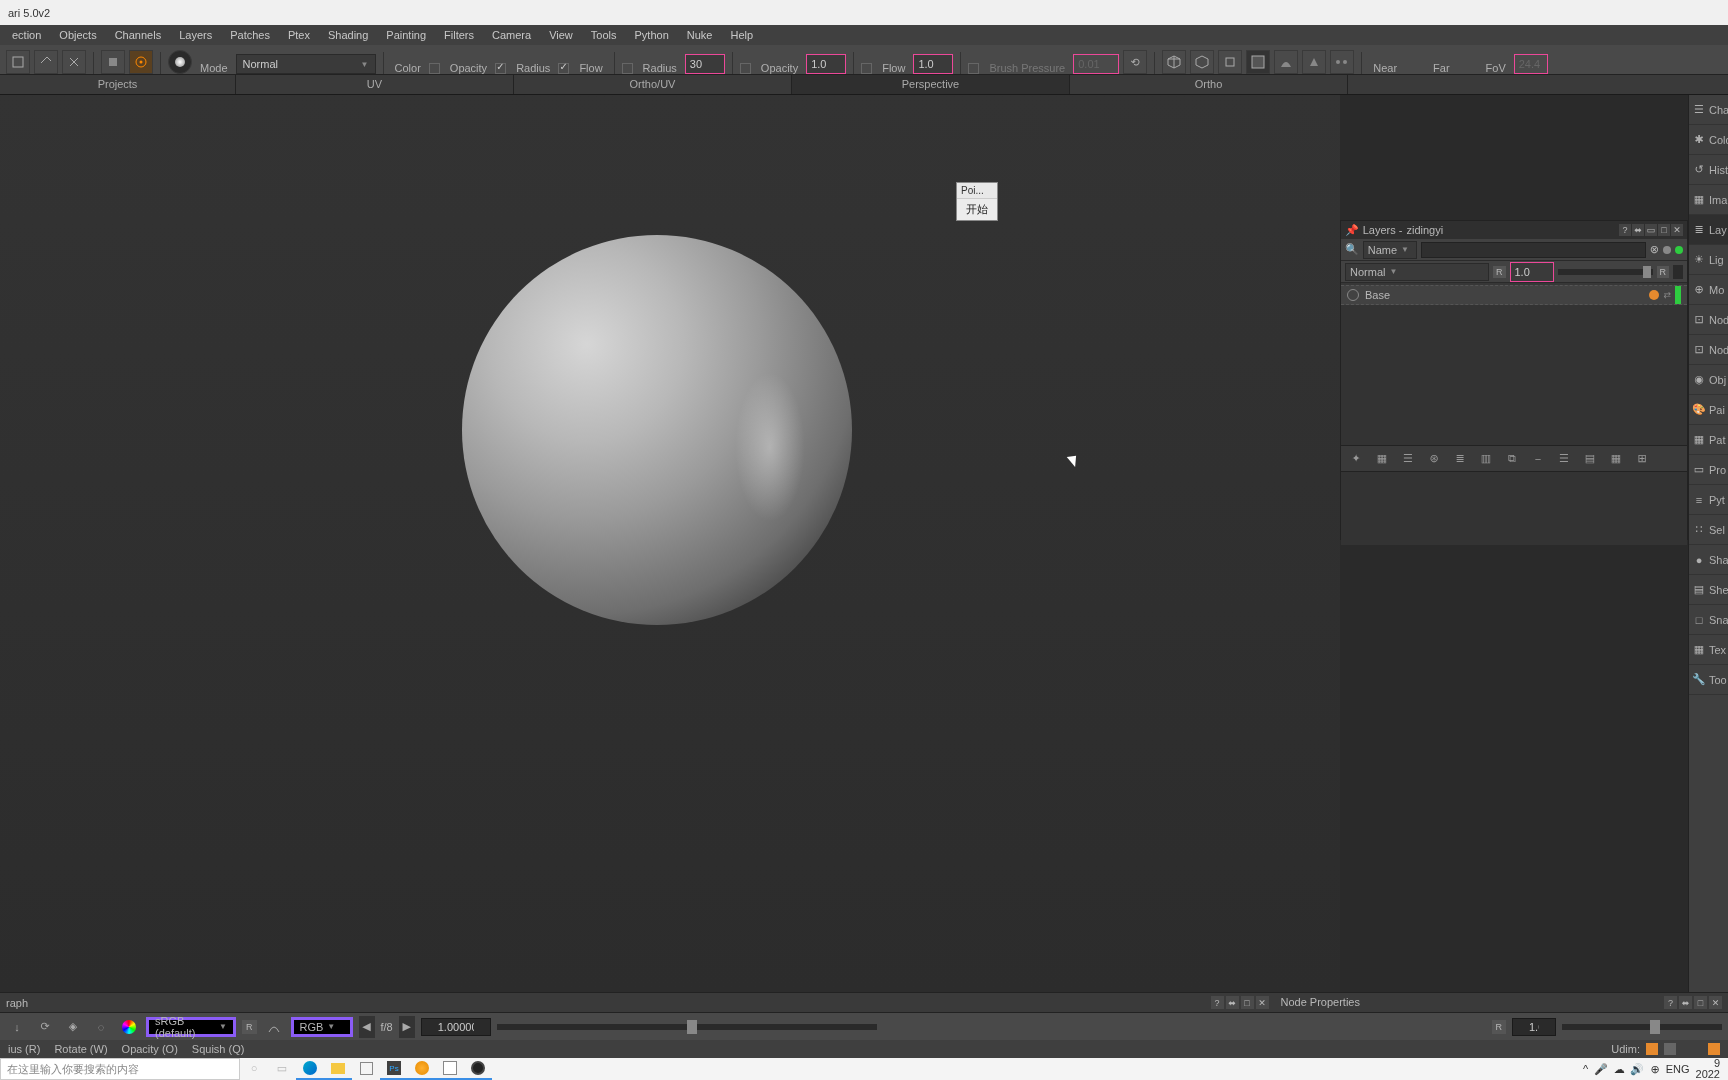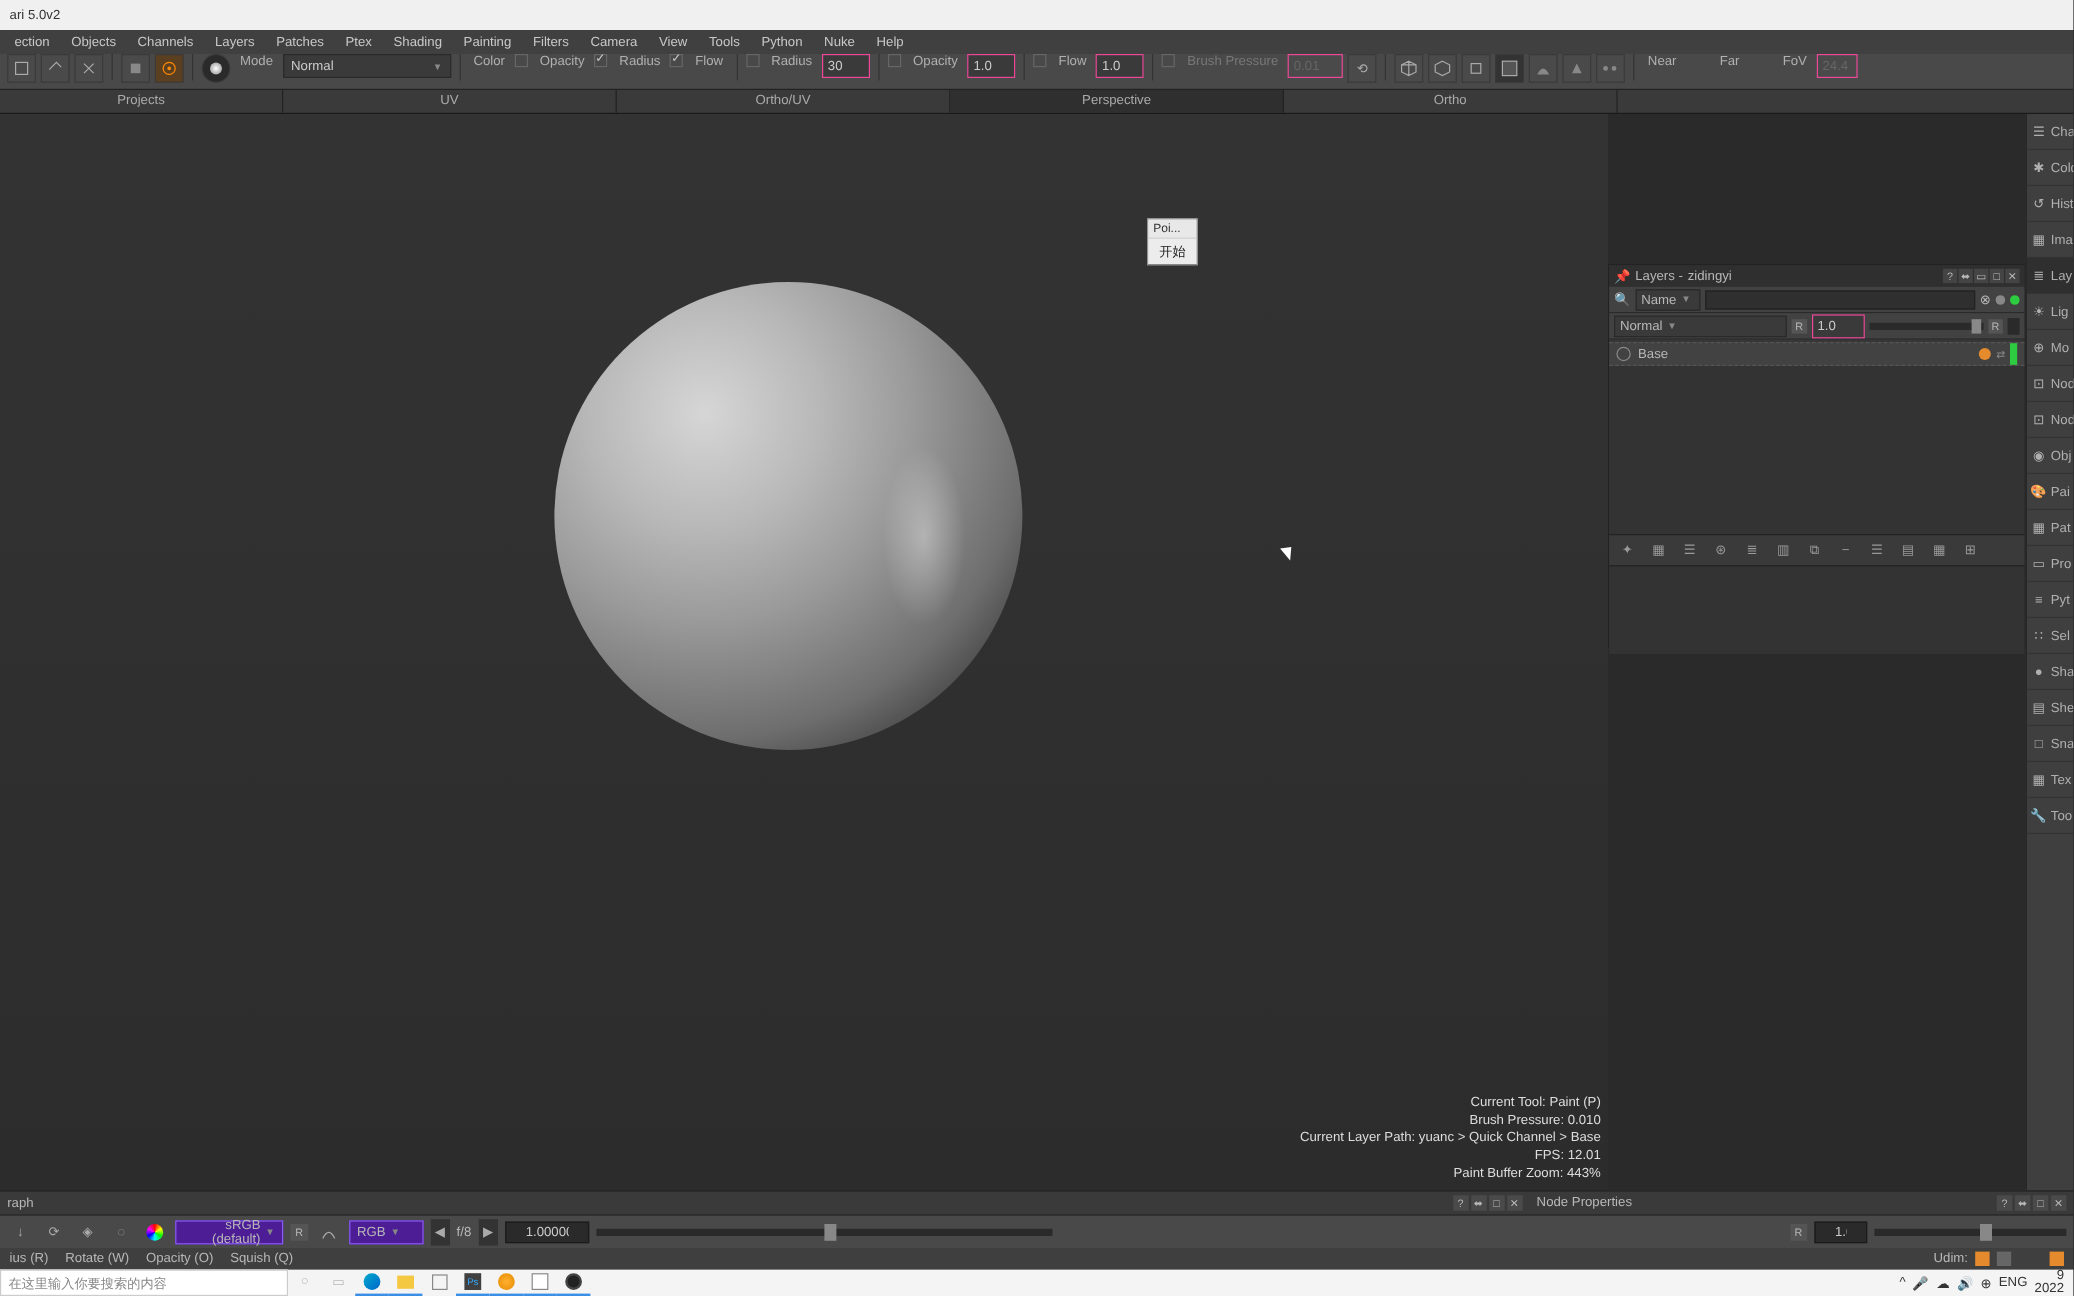--- a/index.html
+++ b/index.html
@@ -1,20 +1,20 @@
 <!DOCTYPE html>
 <html><head>
 <meta charset="utf-8">
 <style>
 * { margin:0; padding:0; box-sizing:border-box; font-family:Arial,sans-serif; font-size:11px; user-select:none; }
 body { background:#2a2a2a; color:#b8b8b8; width:1728px; height:1080px; overflow:hidden; position:relative; }
 .titlebar { height:25px; background:#f0f0f0; color:#333; padding:4px 8px; display:flex; align-items:center; }
 .menubar { height:20px; background:#404040; display:flex; align-items:center; padding:0 4px; gap:2px; }
 .menubar span { padding:2px 8px; color:#c8c8c8; cursor:pointer; }
-.toolbar { height:30px; background:#494949; display:flex; align-items:flex-start; padding:0 6px; gap:4px; border-bottom:1px solid #222; }
+.toolbar { height:30px; background:#494949; display:flex; align-items:flex-end; padding:0 6px; gap:4px; border-bottom:1px solid #222; }
 .tb-btn { width:24px; height:24px; background:#4a4a4a; border:1px solid #3a3a3a; display:flex; align-items:center; justify-content:center; color:#aaa; }
 .tb-sep { width:1px; height:22px; background:#333; margin:0 3px; }
 .tb-label { color:#b0b0b0; padding:0 4px; }
 .tb-input { background:#3a3a3a; border:1px solid #ec4899; color:#ccc; height:20px; padding:0 4px; width:40px; }
 .tb-input.disabled { background:#4a4a4a; color:#666; }
 .tb-dropdown { background:#3a3a3a; border:1px solid #2a2a2a; color:#ccc; height:20px; padding:0 6px; width:140px; display:flex; align-items:center; justify-content:space-between; }
 .tb-check { width:11px; height:11px; border:1px solid #666; display:inline-block; vertical-align:middle; margin-right:2px; position:relative; }
 .tb-check.checked::after { content:"✓"; position:absolute; top:-3px; left:0; color:#ccc; font-size:10px; }
 .tabbar { height:20px; background:#3a3a3a; display:flex; border-bottom:1px solid #1a1a1a; }
 .tab { flex:0 0 auto; padding:3px 0; text-align:center; color:#aaa; border-right:1px solid #222; }
@@ -46,21 +46,21 @@
 .green-ind { width:6px; height:18px; background:#2ecc40; }
 .lp-body { flex:1; background:#333; height:140px; }
 .lp-toolbar { height:26px; background:#3a3a3a; display:flex; align-items:center; padding:0 6px; gap:8px; border-top:1px solid #222; }
 .lp-tb-ico { width:18px; height:18px; display:flex; align-items:center; justify-content:center; color:#999; }
 .lp-subpanel { height:74px; background:#333; border-top:1px solid #222; }
 .bottom-strip { position:absolute; left:0; right:0; bottom:68px; height:20px; background:#3a3a3a; display:flex; align-items:center; padding:0 6px; border-top:1px solid #222; }
 .bottom-strip .ri { margin-left:auto; display:flex; gap:2px; }
 .mini-ico { width:13px; height:13px; background:#4a4a4a; font-size:9px; display:flex; align-items:center; justify-content:center; }
 .color-bar { position:absolute; left:0; right:0; bottom:40px; height:28px; background:#494949; display:flex; align-items:center; padding:0 6px; gap:6px; border-top:1px solid #222; }
 .cb-btn { width:22px; height:22px; display:flex; align-items:center; justify-content:center; color:#aaa; }
-.cb-dd { background:#4c1d95; border:1px solid #8b5cf6; height:20px; padding:0 6px; display:flex; align-items:center; gap:4px;text-align:right; }
+.cb-dd { background:#000000; border:3px solid #8b5cf6; height:20px; padding:0 6px; display:flex; align-items:center; gap:4px; }
 .cb-slider { height:6px; background:#2a2a2a; position:relative; flex:0 0 200px; }
 .cb-slider .thumb { position:absolute; top:-4px; width:10px; height:14px; background:#888; }
 .cb-input { background:#2a2a2a; border:1px solid #1a1a1a; color:#ccc; height:18px; padding:0 16px; width:70px; }
 .hint-bar { position:absolute; left:0; right:0; bottom:22px; height:18px; background:#3f3f3f; display:flex; align-items:center; padding:0 8px; gap:14px; font-size:11px; }
 .hint-bar .right { margin-left:auto; display:flex; align-items:center; gap:6px; }
 .orange-sq { width:12px; height:12px; background:#e68a2e; }
 .gray-sq { width:12px; height:12px; background:#666; }
 .taskbar { position:absolute; left:0; right:0; bottom:0; height:22px; background:#f4f4f4; display:flex; align-items:center; }
 .search-box { width:240px; height:22px; background:#fff; border:1px solid #ccc; color:#888; padding:0 6px; display:flex; align-items:center; font-size:11px; }
 .task-ico { width:28px; height:22px; display:flex; align-items:center; justify-content:center; border-bottom:2px solid transparent; }
@@ -206,27 +206,20 @@
   <div class="tab" style="width:236px">Projects</div>
   <div class="tab" style="width:278px">UV</div>
   <div class="tab" style="width:278px">Ortho/UV</div>
   <div class="tab active" style="width:278px">Perspective</div>
   <div class="tab" style="width:278px">Ortho</div>
 </div>
 
 <div class="viewport">
   <div class="sphere"></div>
   <div class="cursor"></div>
-  <div class="hud">
-    <div>Current Tool: Paint (P)</div>
-    <div>Brush Pressure: 0.010</div>
-    <div>Current Layer Path: yuanc &gt; Quick Channel &gt; Base</div>
-    <div>FPS: 12.01</div>
-    <div>Paint Buffer Zoom: 443%</div>
-  </div>
 </div>
 
 <div class="floater">
   <div class="floater-head">Poi...</div>
   <div class="floater-body">开始</div>
 </div>
 
 <div class="layers-panel">
   <div class="lp-title">
     <span>📌</span>

